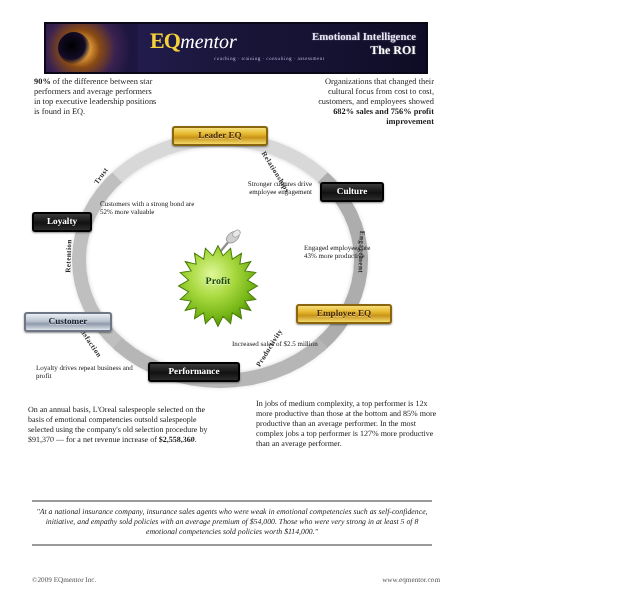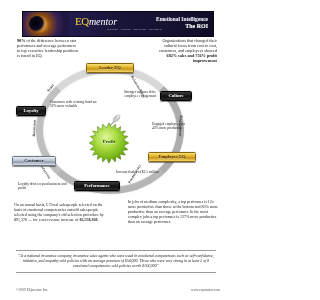--- a/index.html
+++ b/index.html
@@ -27,21 +27,21 @@
   }
   .banner-orb:after{
     content:"";position:absolute;left:6px;top:4px;width:16px;height:16px;border-radius:50%;
     background:radial-gradient(circle at 42% 42%,#000 0%,#120c26 52%,rgba(30,20,60,0) 74%);
   }
   .banner-logo{
     position:absolute;left:52px;top:4px;
     font-family:"Liberation Serif", serif;
     font-size:11px;line-height:11px;color:#f2e7c9;white-space:nowrap;
   }
-  .banner-logo .eq{color:#f5d23a;font-weight:normal;letter-spacing:-0.4px;}
+  .banner-logo .eq{color:#f5d23a;font-weight:bold;letter-spacing:-0.4px;}
   .banner-logo .mentor{font-style:italic;color:#ffffff;font-size:10px;}
   .banner-tag{
     position:absolute;left:84px;top:16px;
     font-size:2.6px;line-height:3.4px;color:#b9b2d8;letter-spacing:0.2px;white-space:nowrap;
   }
   .banner-right{
     position:absolute;right:5px;top:4px;text-align:right;
     color:#e8e4f6;font-size:5.4px;line-height:6.6px;font-weight:bold;
     text-shadow:0 0 1px rgba(255,255,255,.4);
   }

